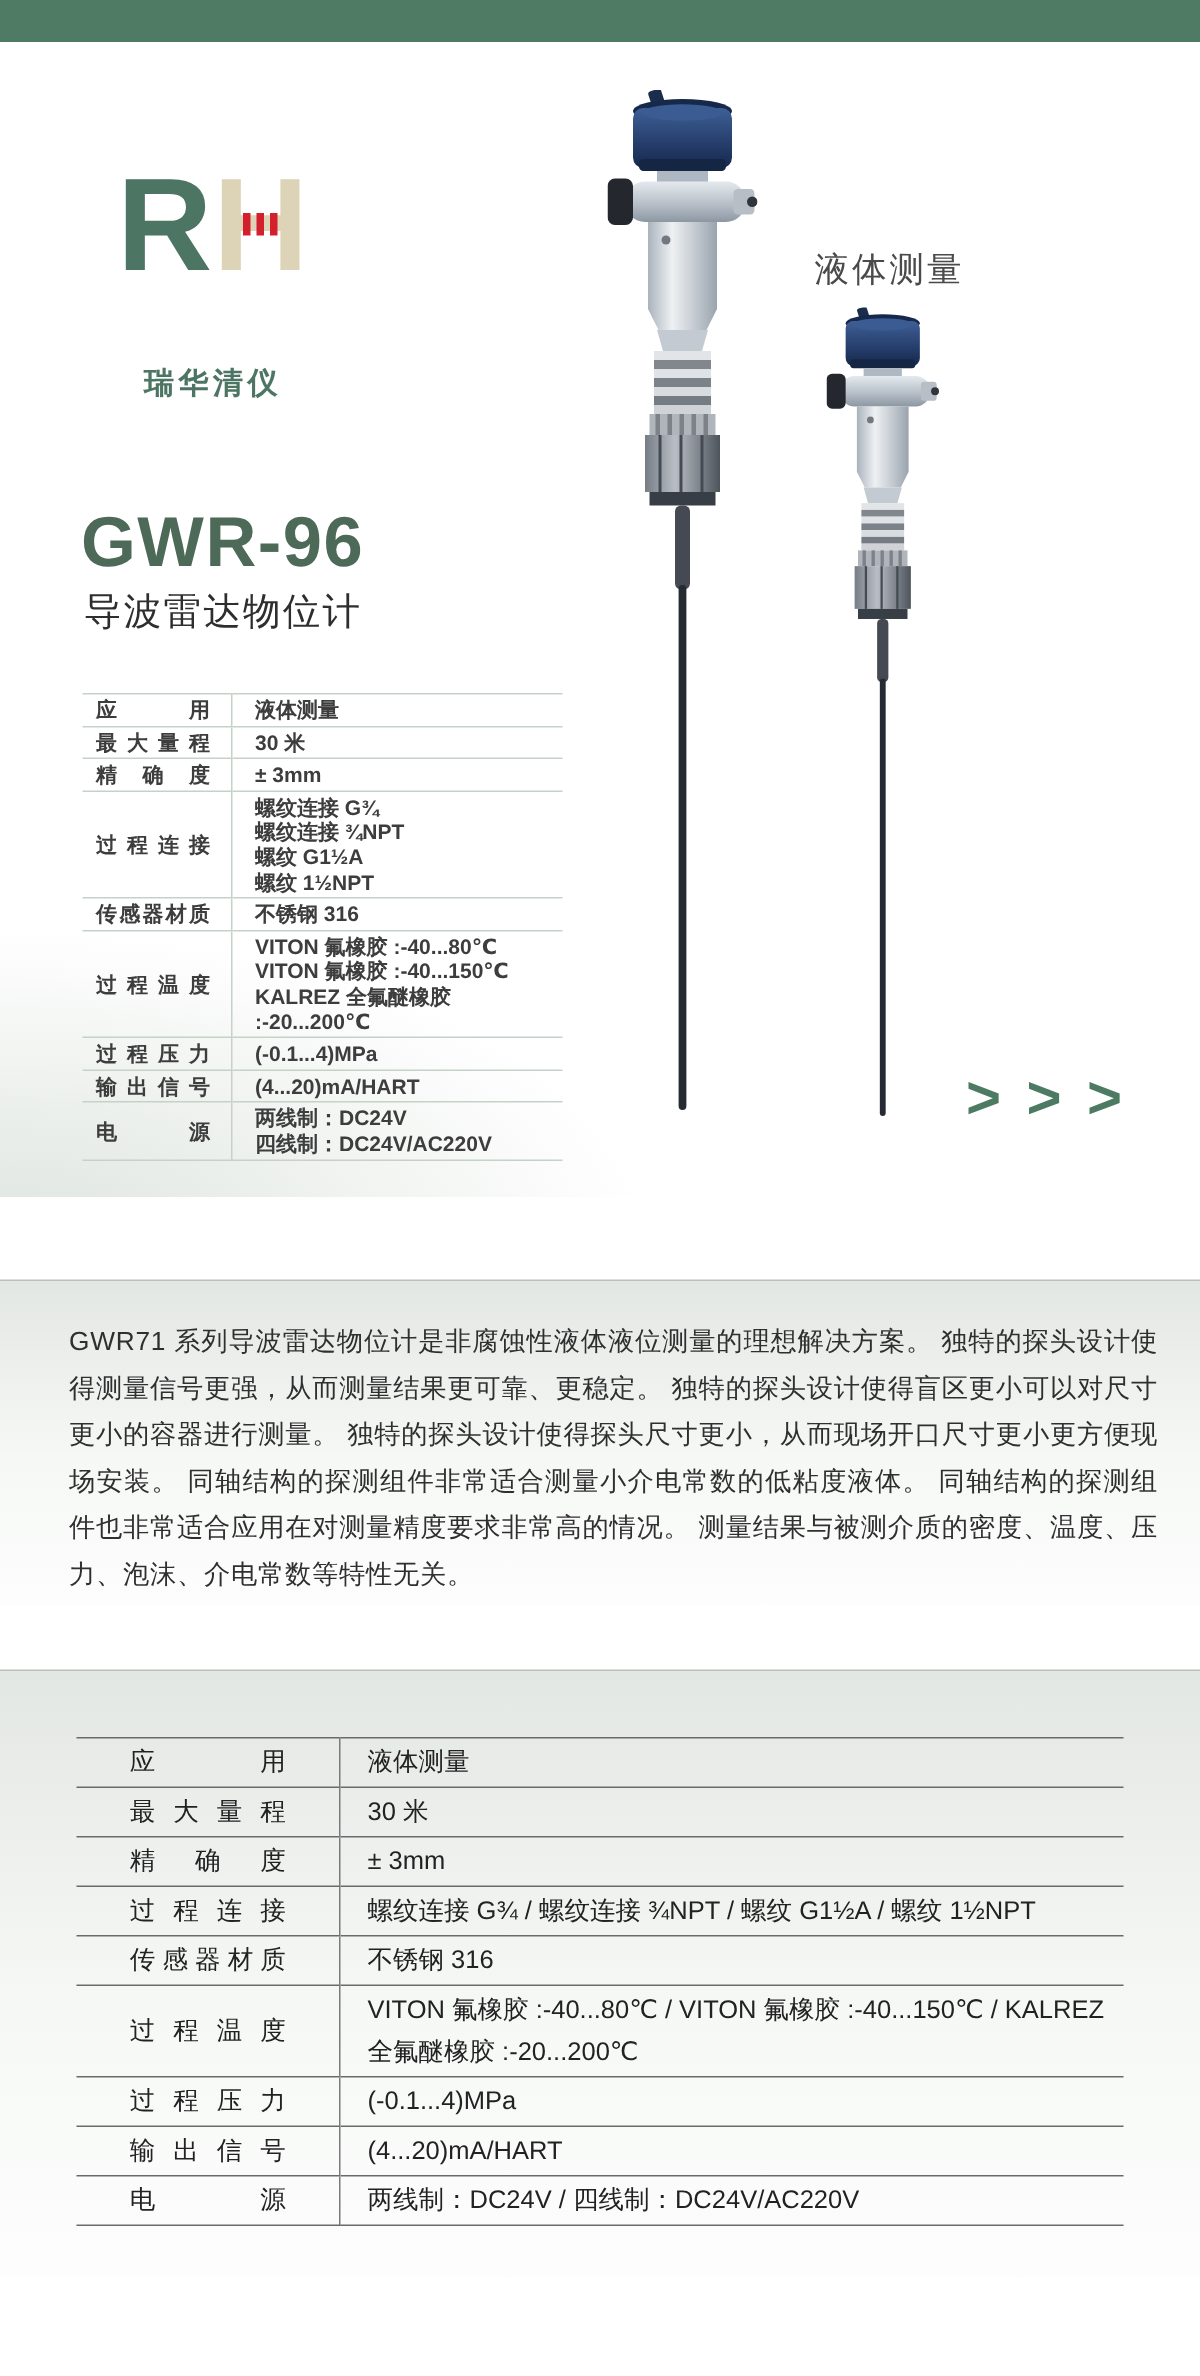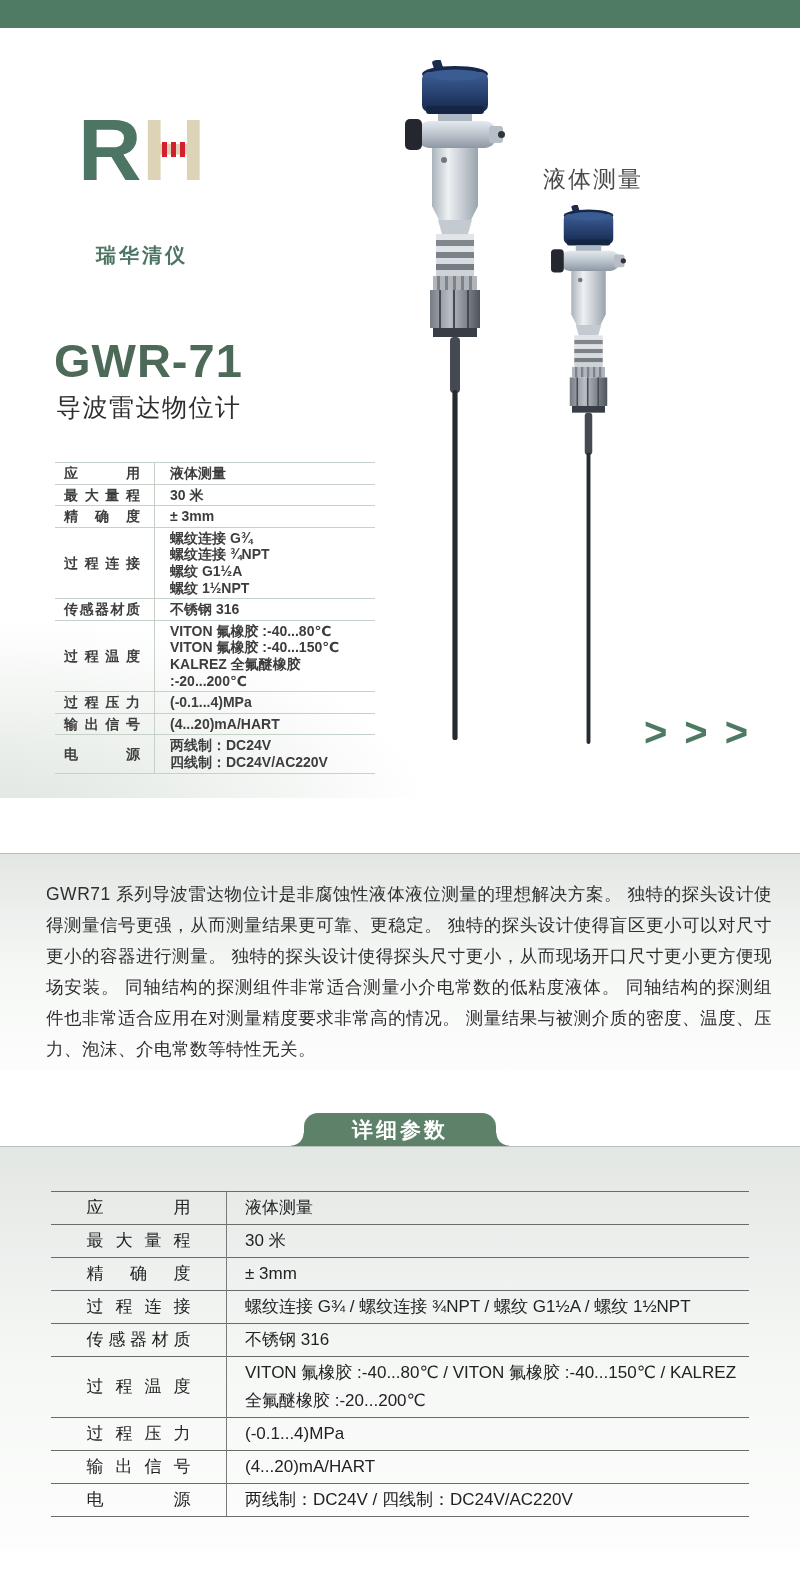--- a/index.html
+++ b/index.html
@@ -132,21 +132,21 @@
       <span class="lr">R</span>
       <span class="lh">H</span>
       <span class="lred">
           <i></i>
           <i></i>
           <i></i>
         </span>
     </div>
     <div class="wordmark">瑞华清仪</div>
 
-    <div class="model">GWR-71</div>
+    <div class="model">GWR-96</div>
     <div class="prodname">导波雷达物位计</div>
 
     <div class="spec-table">
       <div class="spec-row">
         <div class="spec-cell lab"><span class="jl w76">应用</span></div>
         <div class="spec-cell val">液体测量</div>
       </div>
       <div class="spec-row">
         <div class="spec-cell lab"><span class="jl w76">最大量程</span></div>
         <div class="spec-cell val">30 米</div>
@@ -264,21 +264,20 @@
       <span>&gt;</span>
     </div>
   </div>
 
   <div class="gap1"></div>
   <div class="section desc">
     <div class="desc-body">GWR71 系列导波雷达物位计是非腐蚀性液体液位测量的理想解决方案。 独特的探头设计使得测量信号更强，从而测量结果更可靠、更稳定。 独特的探头设计使得盲区更小可以对尺寸更小的容器进行测量。 独特的探头设计使得探头尺寸更小，从而现场开口尺寸更小更方便现场安装。 同轴结构的探测组件非常适合测量小介电常数的低粘度液体。 同轴结构的探测组件也非常适合应用在对测量精度要求非常高的情况。 测量结果与被测介质的密度、温度、压力、泡沫、介电常数等特性无关。</div>
   </div>
 
   <div class="gap2"></div>
-  <div class="tab">详细参数</div>
   <div class="section params">
     <div class="param-table">
       <div class="param-row">
         <div class="param-cell lab"><span class="jl w104">应用</span></div>
         <div class="param-cell val">液体测量</div>
       </div>
       <div class="param-row">
         <div class="param-cell lab"><span class="jl w104">最大量程</span></div>
         <div class="param-cell val">30 米</div>
       </div>

